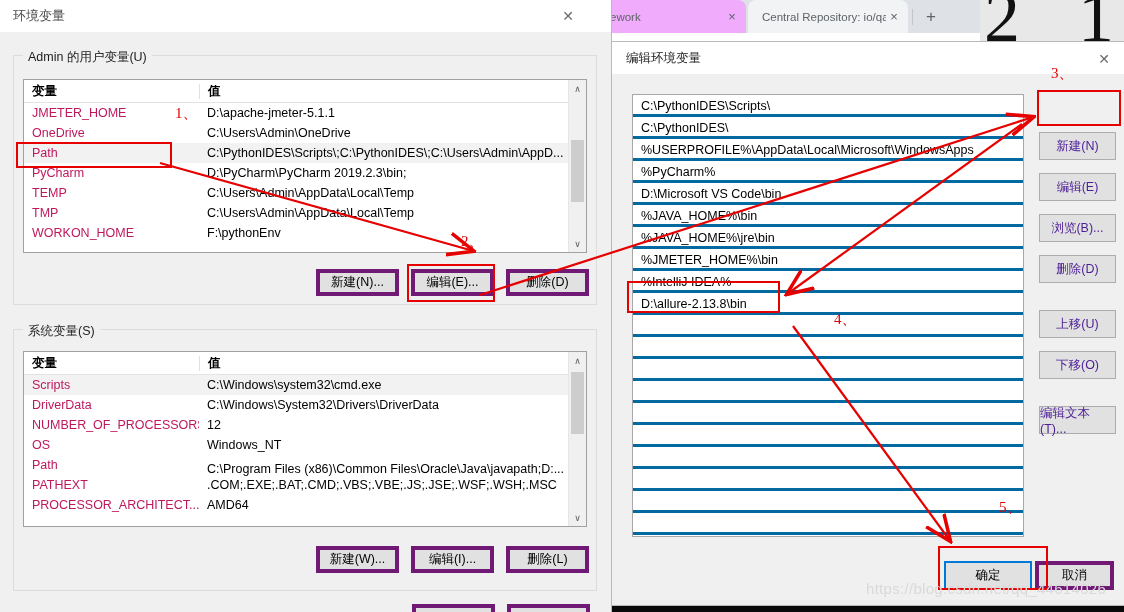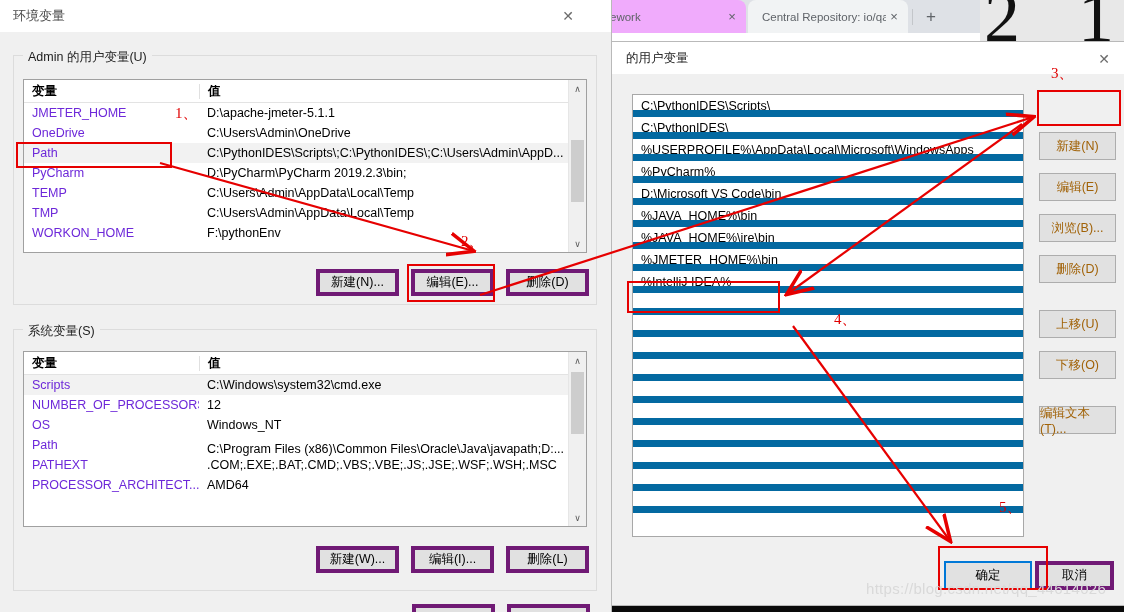--- a/index.html
+++ b/index.html
@@ -41,38 +41,38 @@
   #env-dialog{left:-2px;top:-2px;width:614px;height:616px;background:#f0f0f0;border:1px solid #b9b9b9;}
   #env-dialog .win-title{height:33px;padding-left:14px;font-size:13px;color:#4b4b4b;}
   .group{position:absolute;border:1px solid #dcdcdc;background:transparent;box-sizing:border-box;}
   .group-legend{position:absolute;background:#f0f0f0;padding:0 5px;font-size:12.5px;color:#1c1c1c;}
   .tbl{position:absolute;border:1px solid #a0a0a0;background:#fff;box-sizing:border-box;overflow:hidden;}
   .tbl-head{display:flex;height:23px;border-bottom:1px solid #e3e3e3;background:#fff;box-sizing:border-box;}
   .tbl-head .th{font-size:12.5px;color:#000;padding:3px 0 0 8px;box-sizing:border-box;font-weight:600;}
   .th-sep{width:1px;background:#e0e0e0;height:15px;margin-top:4px;}
   .tbl-row{display:flex;height:20px;align-items:center;box-sizing:border-box;}
   .tbl-row.sel{background:#f2f2f2;}
-  .cell-name{font-size:12.5px;color:#6d28d9;padding-left:8px;box-sizing:border-box;white-space:nowrap;overflow:hidden;}
+  .cell-name{font-size:12.5px;color:#be185d;padding-left:8px;box-sizing:border-box;white-space:nowrap;overflow:hidden;}
   .cell-val{font-size:12.5px;color:#000;padding-left:8px;box-sizing:border-box;white-space:nowrap;overflow:hidden;}
   .vscroll{position:absolute;right:0;top:0;width:17px;bottom:0;background:#f0f0f0;border-left:1px solid #e6e6e6;}
   .vscroll .arr{height:17px;display:flex;align-items:center;justify-content:center;color:#5a5a5a;font-size:9px;}
   .vscroll .thumb{position:absolute;left:2px;width:13px;background:#cdcdcd;}
   .btn{position:absolute;background:#e1e1e1;border:4px solid #701a75;box-sizing:border-box;
        display:flex;align-items:center;justify-content:center;font-size:12.5px;color:#000;}
   .btn.default{border:2px solid #0078d7;background:#e1e1e1;}
 
   
   #edit-dialog{left:611px;top:41px;width:515px;height:565px;background:#f0f0f0;border:1px solid #b9b9b9;}
   #edit-dialog .win-title{height:32px;padding-left:14px;font-size:12.5px;color:#1c1c1c;}
   #path-list{position:absolute;left:20px;top:52px;width:392px;height:443px;background:#fff;
              border:1px solid #a8a8a8;box-sizing:border-box;overflow:hidden;}
   .plist-row{height:22px;line-height:22px;padding-left:8px;font-size:12.5px;color:#000;
-             border-bottom:7px solid #0369a1;box-sizing:border-box;white-space:nowrap;overflow:hidden;}
+             border-bottom:3px solid #0369a1;box-sizing:border-box;white-space:nowrap;overflow:hidden;}
   .side-btn{position:absolute;left:427px;width:77px;height:28px;background:#e1e1e1;border:1px solid #adadad;
-            box-sizing:border-box;display:flex;align-items:center;justify-content:center;font-size:12.5px;color:#a16207;}
+            box-sizing:border-box;display:flex;align-items:center;justify-content:center;font-size:12.5px;color:#4c1d95;}
 
   
   .anno-box{position:absolute;border:2.5px solid #e60000;box-sizing:border-box;pointer-events:none;}
   .anno-num{position:absolute;color:#e00000;font-size:15px;font-family:"Liberation Serif","DejaVu Serif",serif;}
   #anno-svg{position:absolute;left:0;top:0;width:1124px;height:612px;pointer-events:none;}
   #watermark{position:absolute;left:866px;top:580px;font-size:15px;color:#d9d9d9;letter-spacing:.3px;
              font-family:"Liberation Sans",sans-serif;white-space:nowrap;}
 </style>
 </head>
 <body>
@@ -168,20 +168,24 @@
       <div class="th" style="width:175px">变量</div>
       <div class="th-sep"></div>
       <div class="th" style="width:370px">值</div>
     </div>
     <div id="sys-rows">
         <div class="tbl-row sel">
           <div class="cell-name" style="width: 175px;">Scripts</div>
           <div class="cell-val" style="width: 370px;">C:\Windows\system32\cmd.exe</div>
         </div>
         <div class="tbl-row">
+          <div class="cell-name" style="width: 175px;">DriverData</div>
+          <div class="cell-val" style="width: 370px;">C:\Windows\System32\Drivers\DriverData</div>
+        </div>
+        <div class="tbl-row">
           <div class="cell-name" style="width: 175px;">NUMBER_OF_PROCESSORS</div>
           <div class="cell-val" style="width: 370px;">12</div>
         </div>
         <div class="tbl-row">
           <div class="cell-name" style="width: 175px;">OS</div>
           <div class="cell-val" style="width: 370px;">Windows_NT</div>
         </div>
         <div class="tbl-row">
           <div class="cell-name" style="width: 175px;">Path</div>
           <div class="cell-val" style="width: 370px; margin-top: 8px;">C:\Program Files (x86)\Common Files\Oracle\Java\javapath;D:...</div>
@@ -205,34 +209,35 @@
   <div class="btn" style="left:317px;top:547px;width:83px;height:27px;">新建(W)...</div>
   <div class="btn" style="left:412px;top:547px;width:83px;height:27px;">编辑(I)...</div>
   <div class="btn" style="left:507px;top:547px;width:83px;height:27px;">删除(L)</div>
 
   <div class="btn" style="left:413px;top:605px;width:83px;height:27px;"></div>
   <div class="btn" style="left:508px;top:605px;width:83px;height:27px;"></div>
 </div>
 
 <div class="win-dialog" id="edit-dialog">
   <div class="win-title">
-    <span>的用户变量</span>
+    <span>编辑环境变量</span>
   </div>
   <div class="win-close" style="right:0;top:2px;">✕</div>
 
   <div id="path-list">
       <div class="plist-row">C:\PythonIDES\Scripts\</div>
       <div class="plist-row">C:\PythonIDES\</div>
       <div class="plist-row">%USERPROFILE%\AppData\Local\Microsoft\WindowsApps</div>
       <div class="plist-row">%PyCharm%</div>
       <div class="plist-row">D:\Microsoft VS Code\bin</div>
       <div class="plist-row">%JAVA_HOME%\bin</div>
       <div class="plist-row">%JAVA_HOME%\jre\bin</div>
       <div class="plist-row">%JMETER_HOME%\bin</div>
       <div class="plist-row">%IntelliJ IDEA%</div>
+      <div class="plist-row">D:\allure-2.13.8\bin</div>
       <div class="plist-row"></div>
       <div class="plist-row"></div>
       <div class="plist-row"></div>
       <div class="plist-row"></div>
       <div class="plist-row"></div>
       <div class="plist-row"></div>
       <div class="plist-row"></div>
       <div class="plist-row"></div>
       <div class="plist-row"></div>
       <div class="plist-row"></div>

